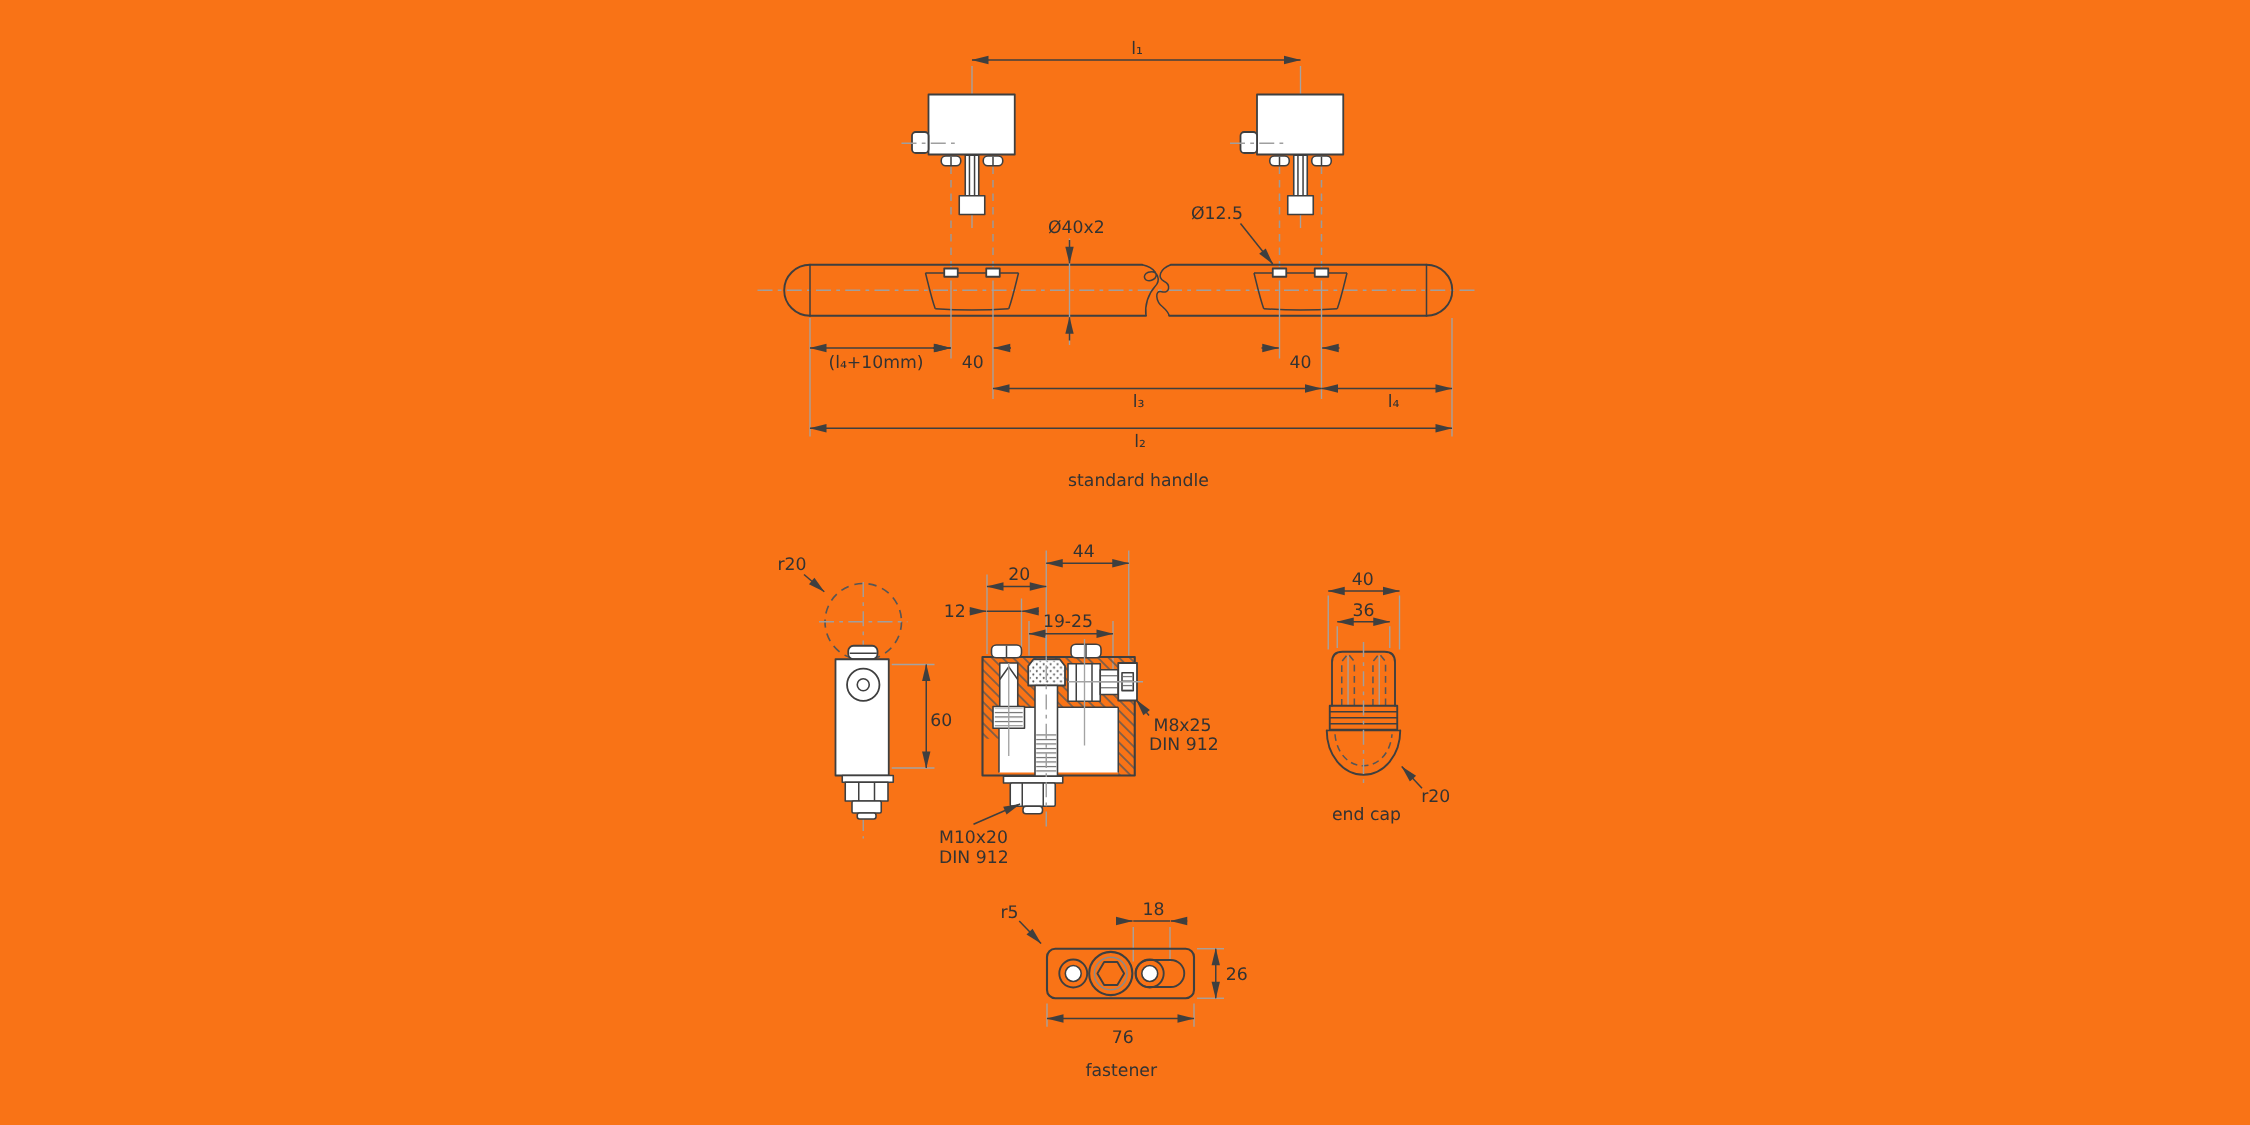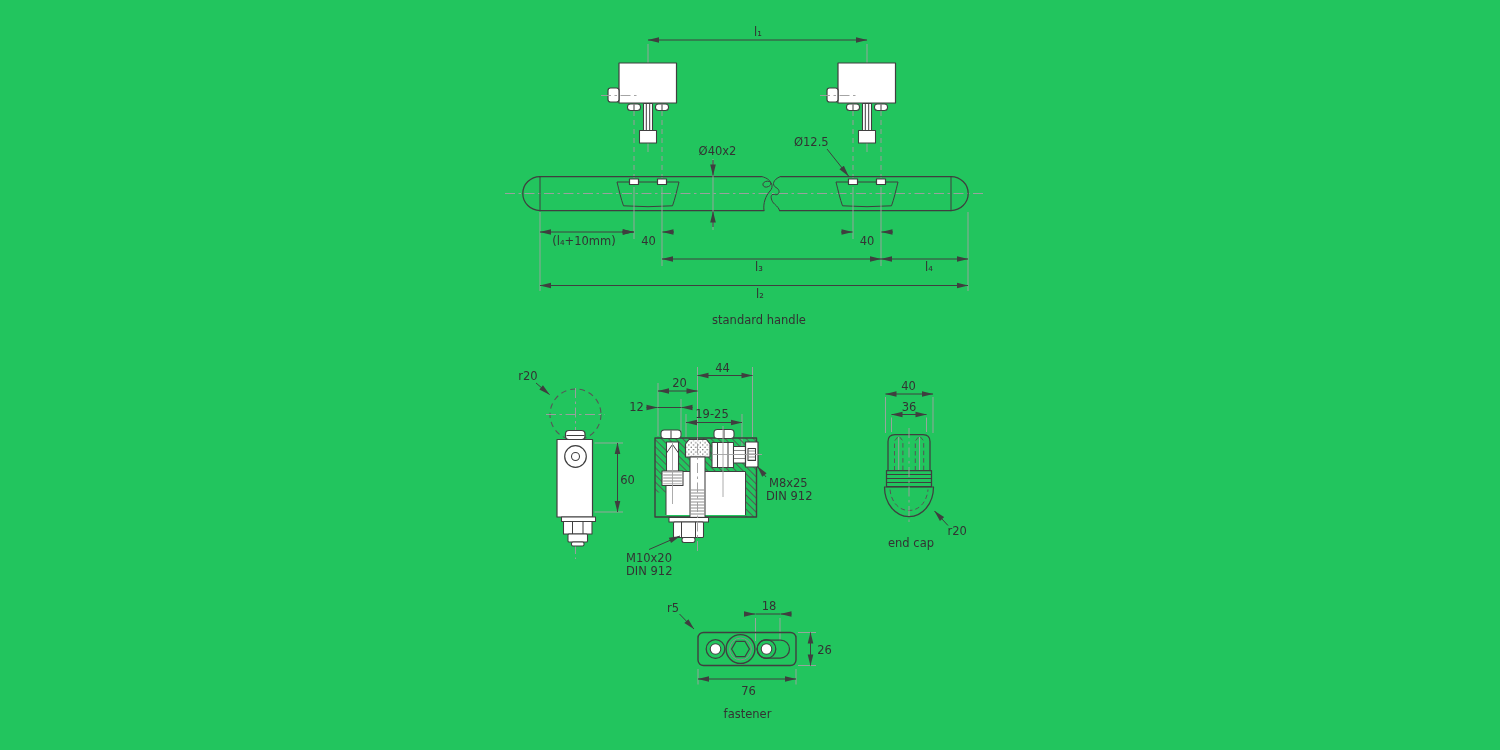--- a/index.html
+++ b/index.html
@@ -1,16 +1,16 @@
 <!DOCTYPE html>
 <html><head>
 <meta charset="utf-8">
 <style>
   html,body{margin:0;padding:0;background:#fff}
-  .stage{position:relative;width:1500px;height:750px;background:#22c55e;overflow:hidden}
+  .stage{position:relative;width:1500px;height:750px;background:#f97316;overflow:hidden}
   svg{display:block}
   
   .k  {fill:none;stroke:#3f3f3f;stroke-width:1.25;stroke-linecap:round;stroke-linejoin:round}
   .k14{fill:none;stroke:#3f3f3f;stroke-width:1.4;stroke-linejoin:round}
   .kf {fill:#fff;stroke:#3f3f3f;stroke-width:1.2;stroke-linejoin:round}
   .kf1{fill:#fff;stroke:#3f3f3f;stroke-width:1.05;stroke-linejoin:round}
   .t1 {fill:none;stroke:#3f3f3f;stroke-width:1;stroke-linecap:butt}
   .thr{fill:none;stroke:#6a6a6a;stroke-width:0.8}
   .dim{fill:none;stroke:#3f3f3f;stroke-width:1}
   .ext{fill:none;stroke:#a3a3a3;stroke-width:0.9}

